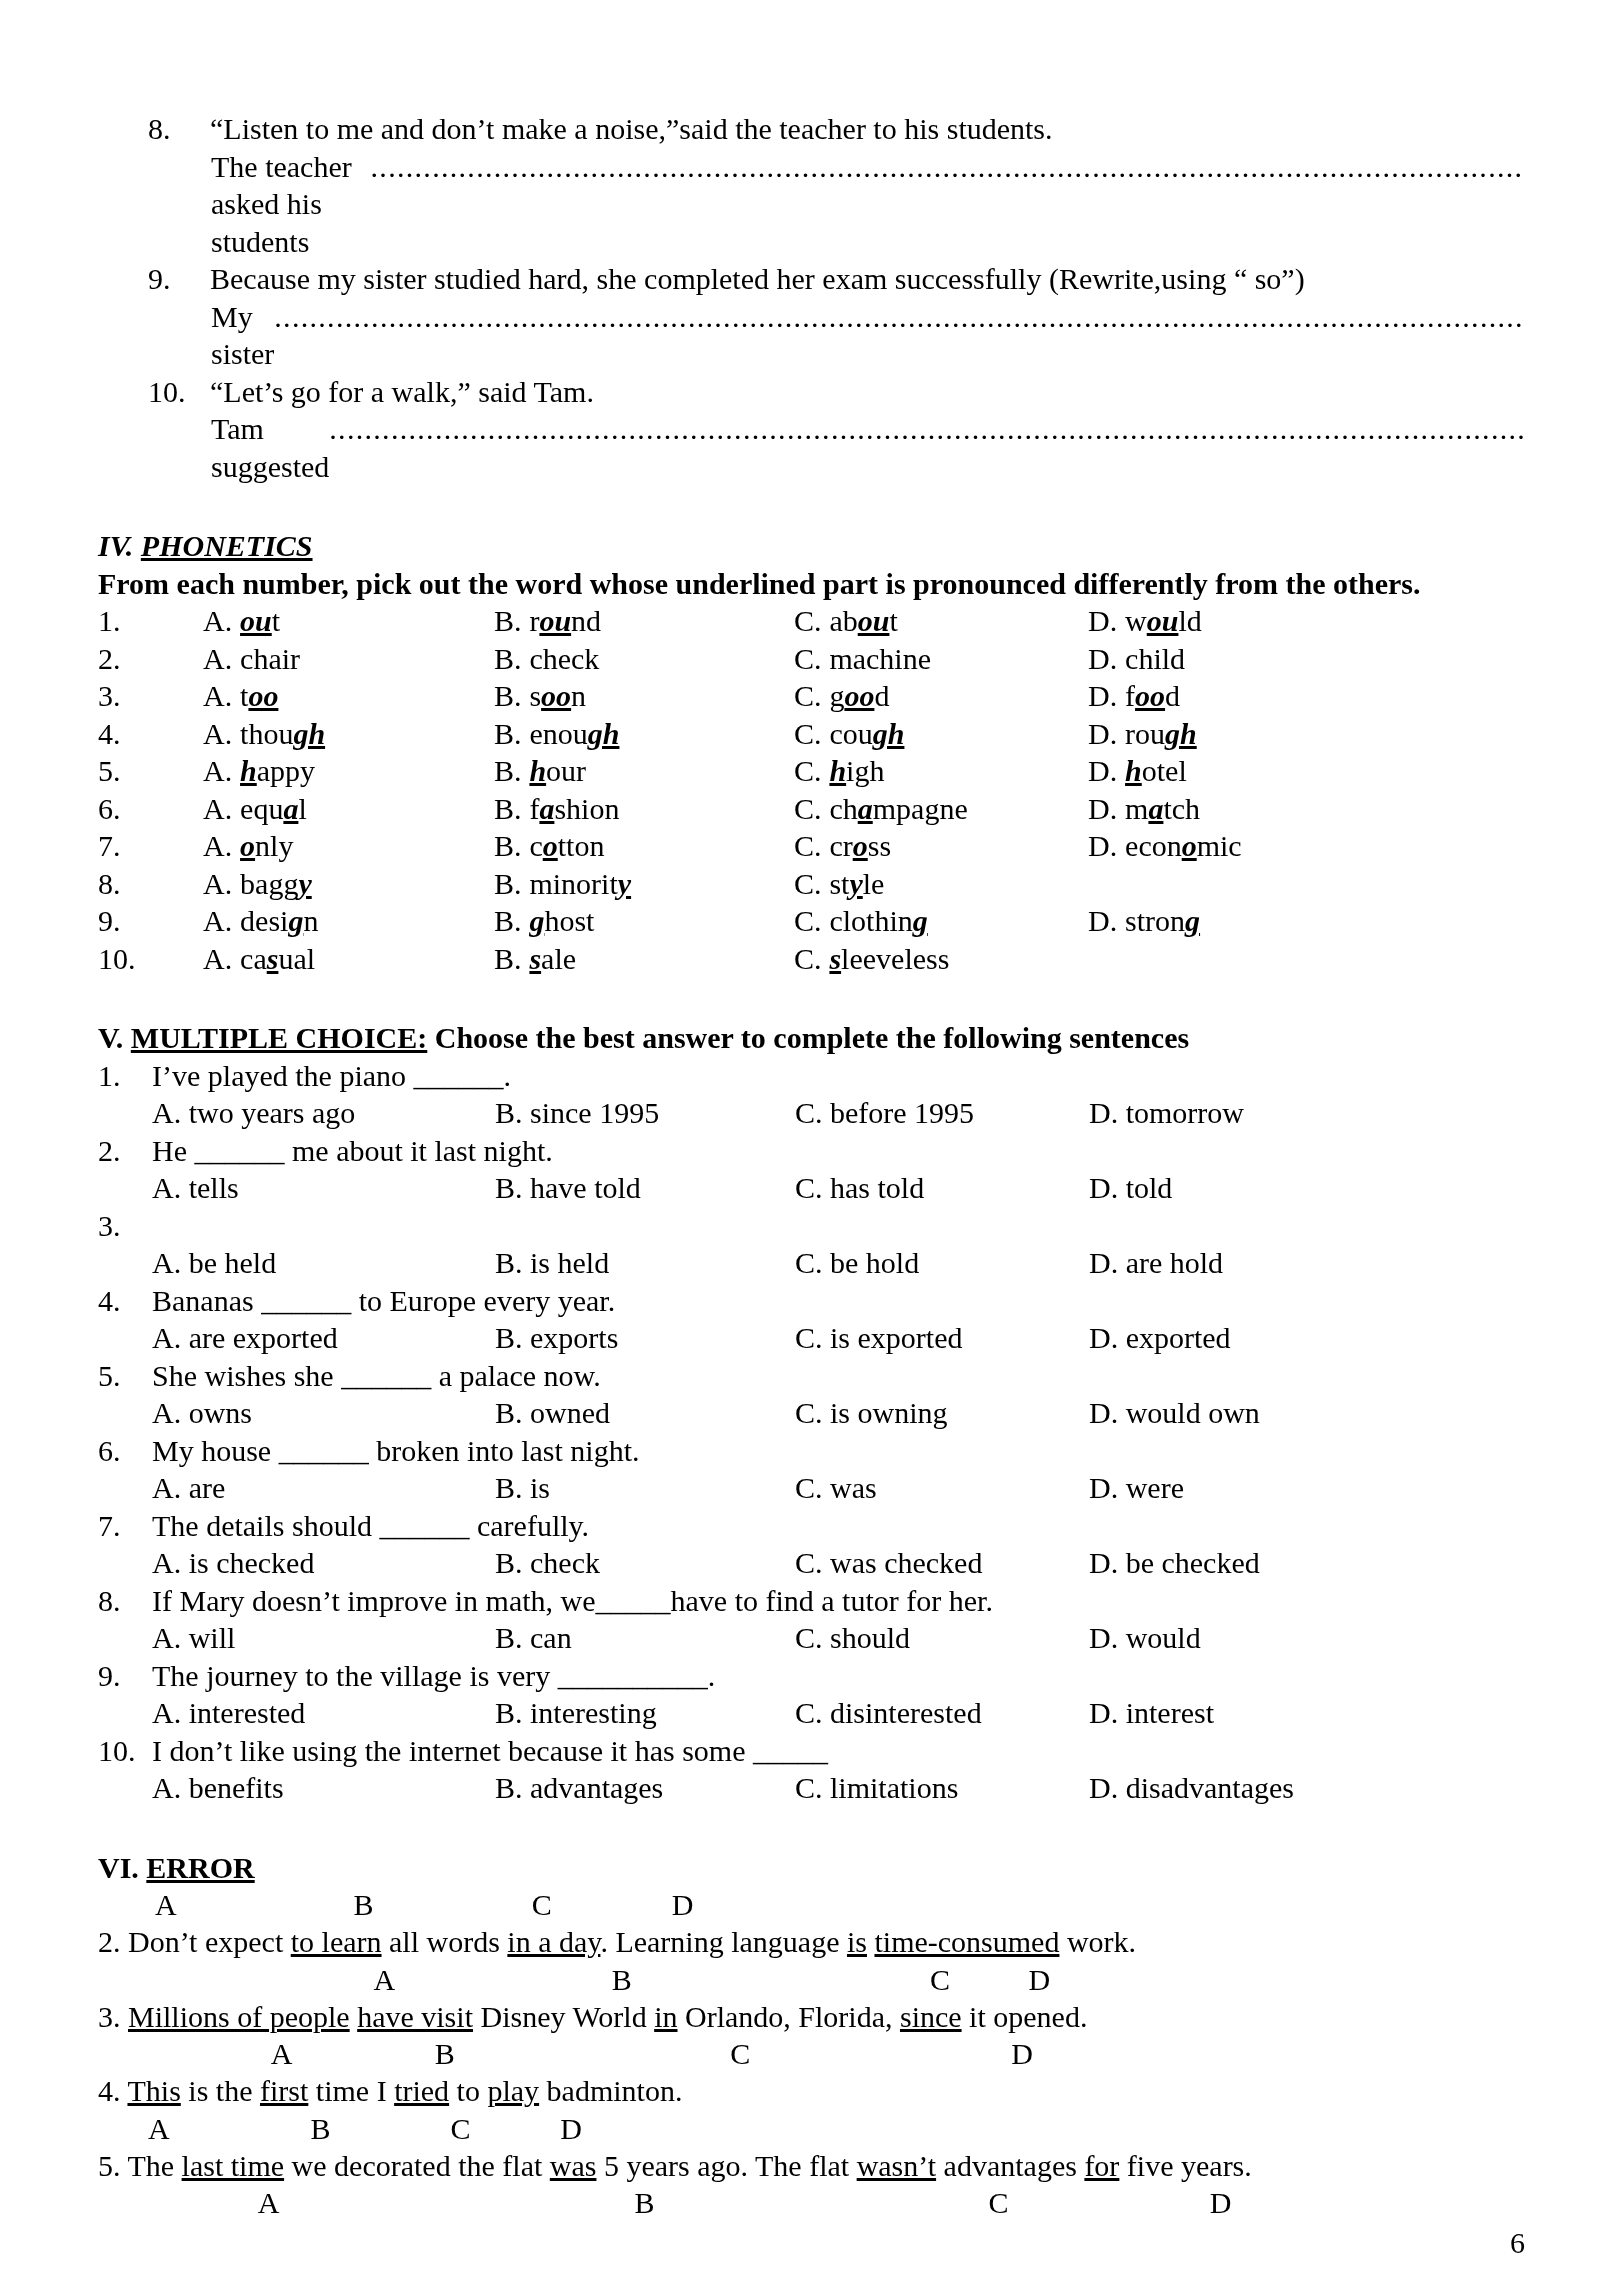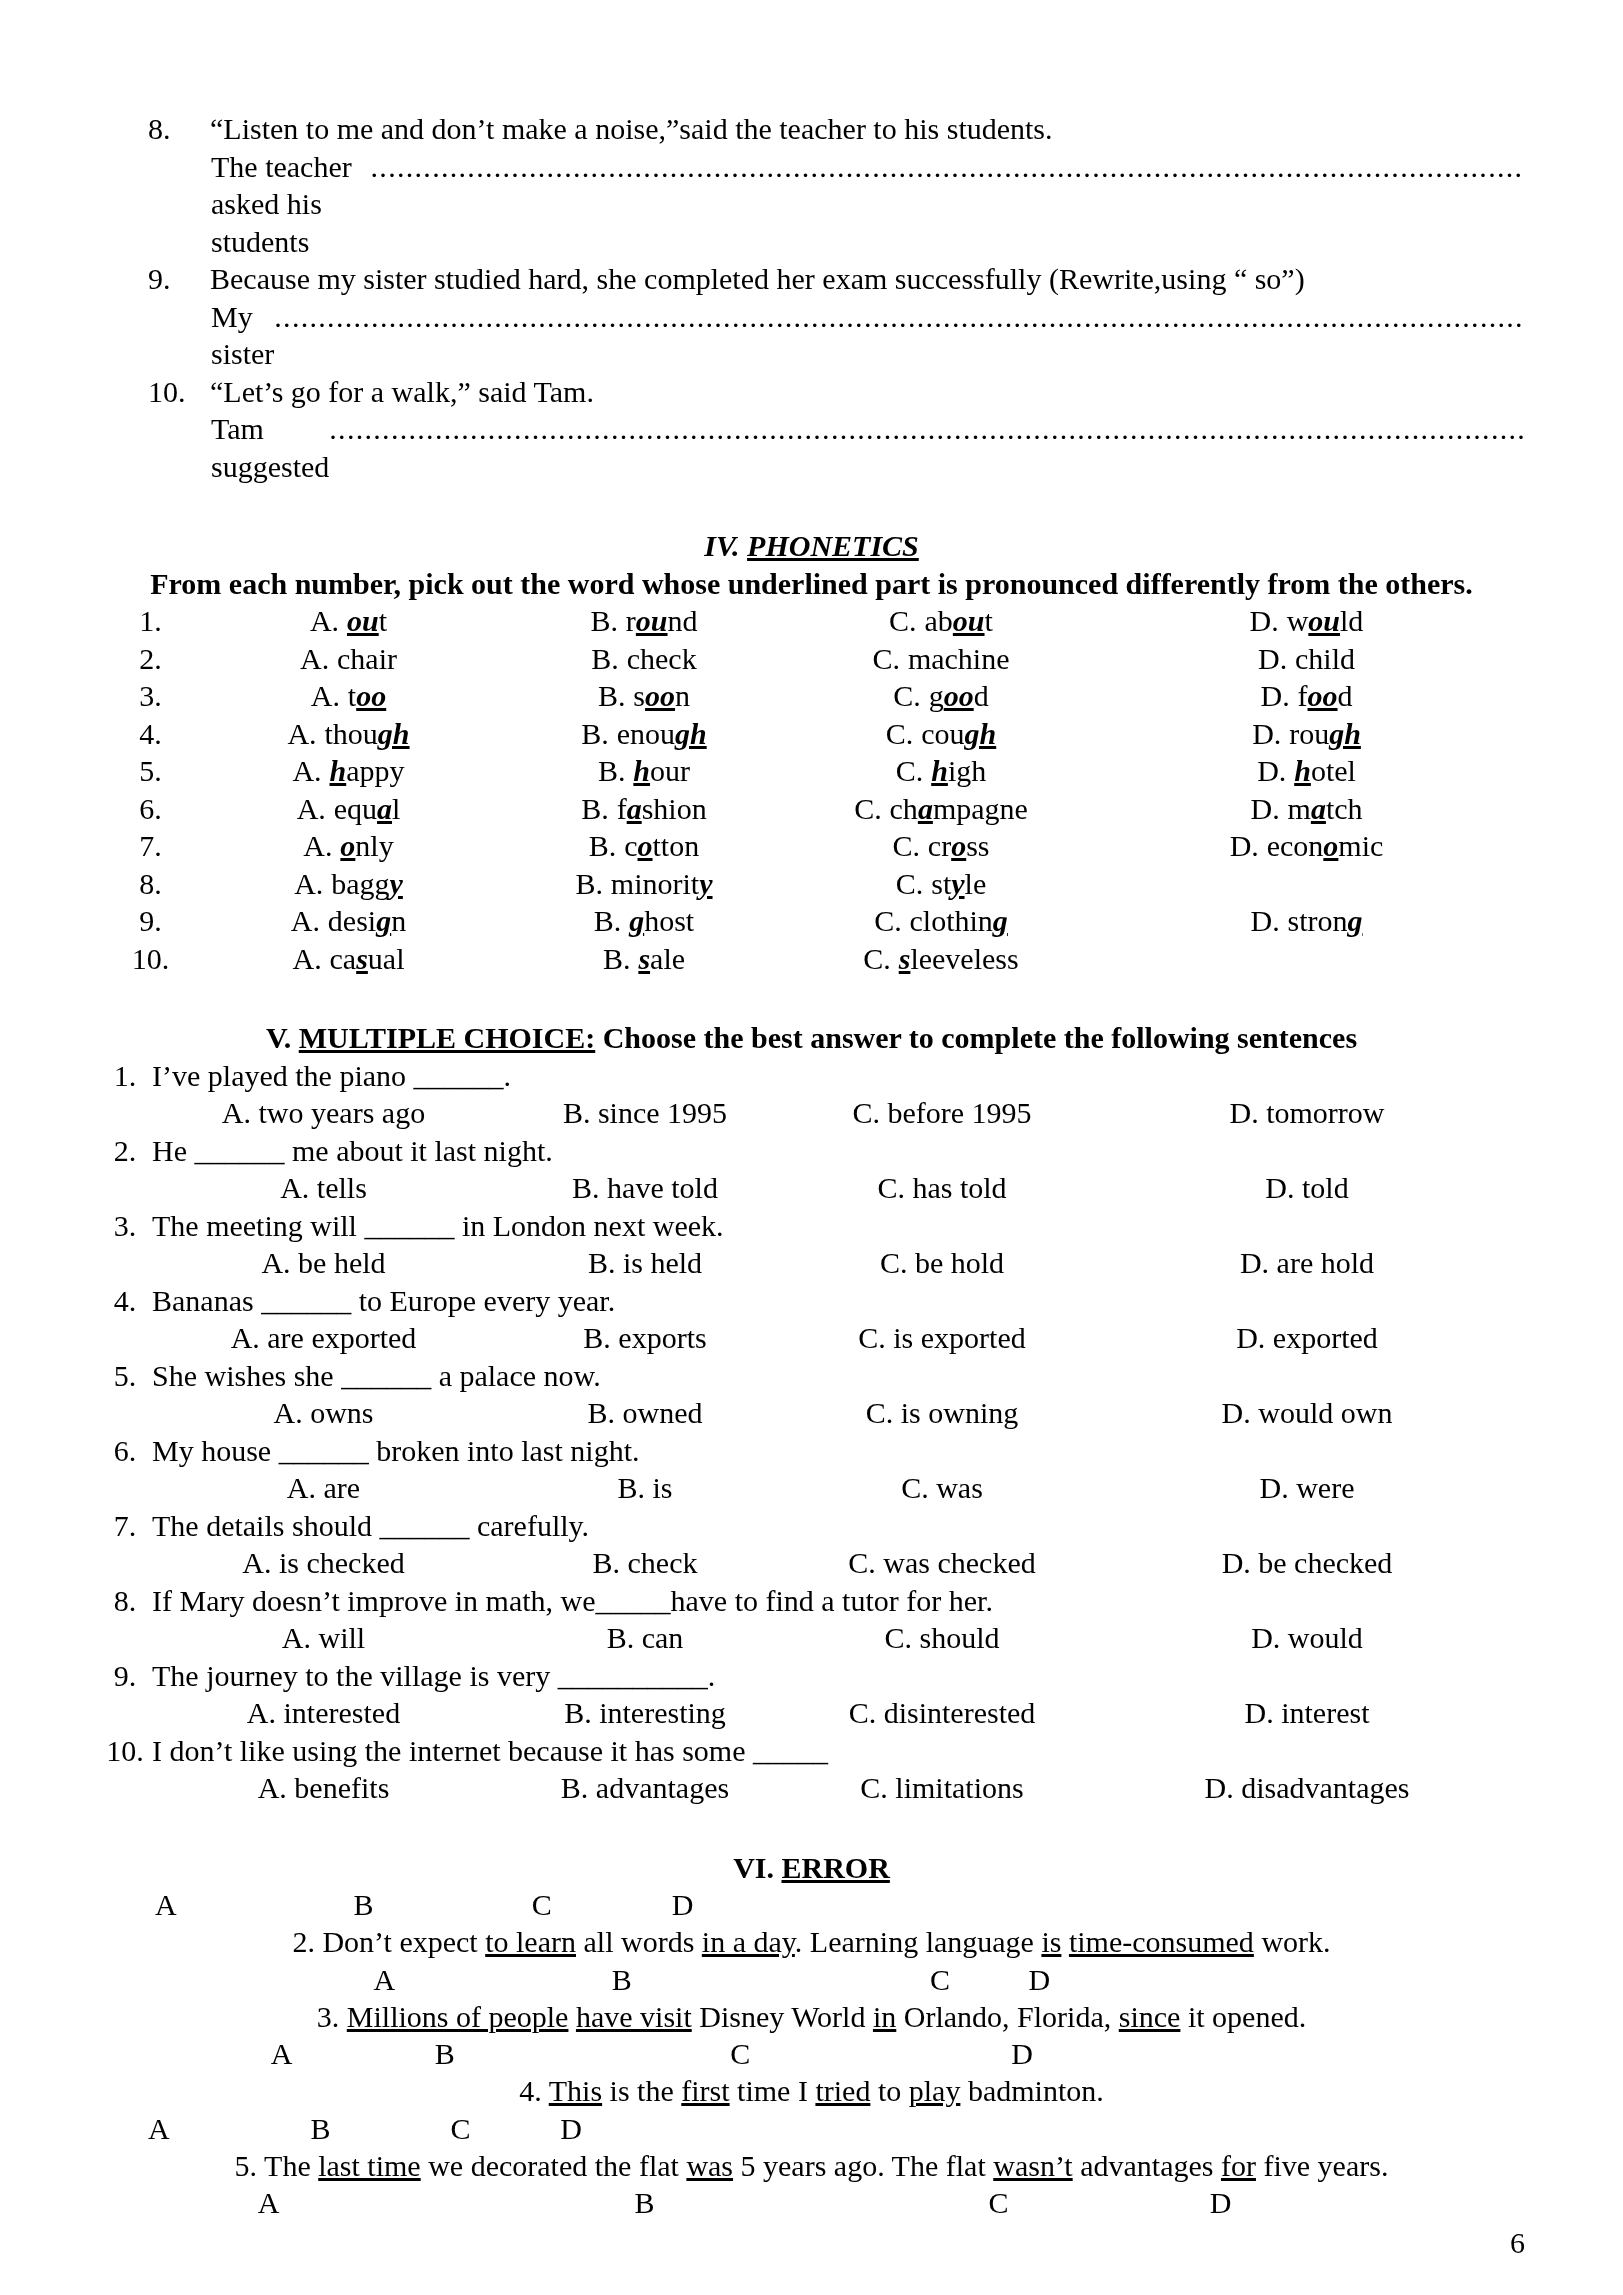--- a/index.html
+++ b/index.html
@@ -16,21 +16,21 @@
   .it { font-style:italic; }
   .u-line { text-decoration:underline; }
 
   
   .rw-item { margin-left:50px; }
   .rw-top { display:flex; }
   .rw-num { flex:none; width:62px; }
   .rw-ans { display:flex; margin-left:63px; }
   .dots { flex:1 1 auto; overflow:hidden; white-space:nowrap; letter-spacing:1.3px; }
 
-  .section { margin-top:42px;text-align:center; }
+  .section { margin-top:42px; }
   .head { white-space:nowrap; }
 
   
   .ph-row { display:grid; grid-template-columns:105px 291px 300px 294px 1fr; }
   .opt-label { margin-right:7.9px; }
   .word .useg { font-weight:bold; font-style:italic; text-decoration:underline; }
 
   
   .q-line { display:flex; }
   .q-num { flex:none; width:54px; }
@@ -200,21 +200,20 @@
               <span>A. tells</span>
               <span>B. have told</span>
               <span>C. has told</span>
               <span>D. told</span>
             </div>
           </div>
 
           <div class="mc-q">
             <div class="q-line">
               <span class="q-num">3.</span>
-              <span>The meeting will ______ in London next week.</span>
             </div>
             <div class="opt-row">
               <span>A. be held</span>
               <span>B. is held</span>
               <span>C. be hold</span>
               <span>D. are hold</span>
             </div>
           </div>
 
           <div class="mc-q">

